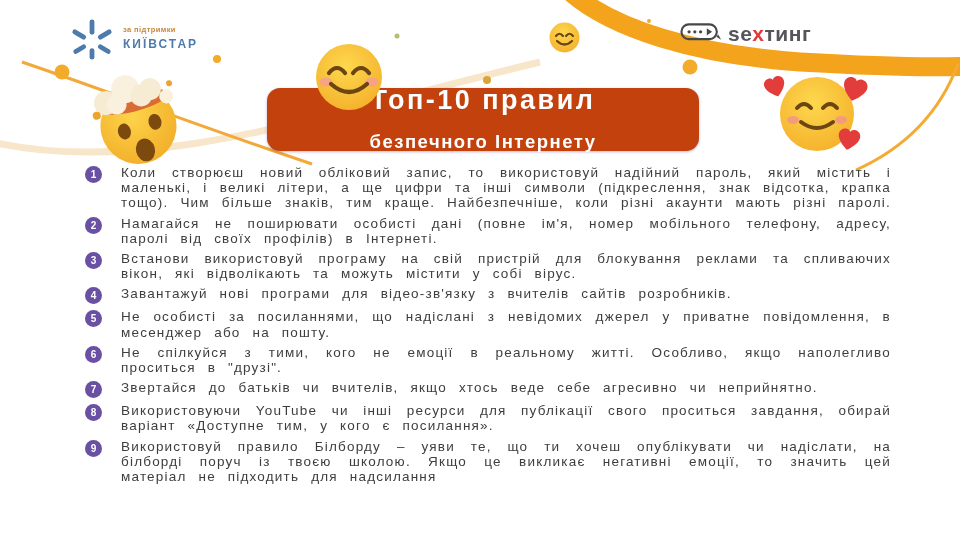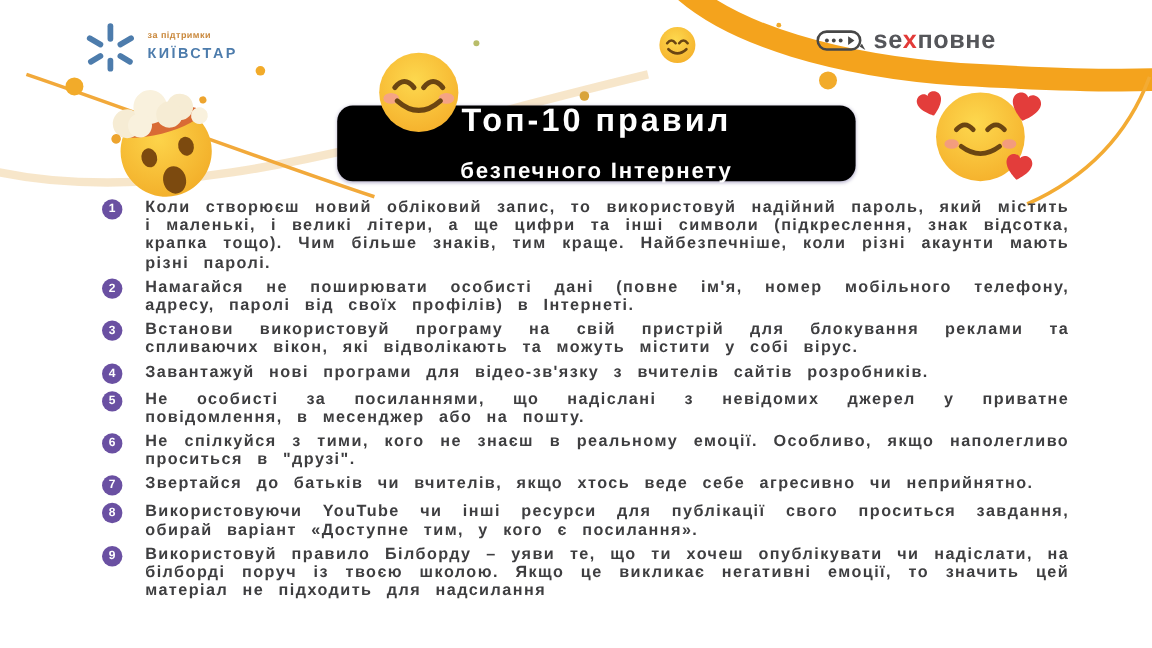--- a/index.html
+++ b/index.html
@@ -12,39 +12,39 @@
   .kyivstar{position:absolute;left:70px;top:18px;z-index:2;display:flex;align-items:flex-start;}
   .kv-text{margin-left:9px;padding-top:7px;}
   .kv-support{font-size:7.5px;font-weight:700;color:#c9873a;letter-spacing:.4px;}
   .kv-name{font-size:12px;font-weight:700;color:#4d7cac;letter-spacing:2px;margin-top:3px;}
 
   
   .stopsexting{position:absolute;left:680px;top:22px;z-index:2;width:212px;}
   .ss-row1{position:relative;height:12px;}
   .ss-stop{position:absolute;left:64px;top:1px;color:#f0912a;font-weight:700;font-size:10px;letter-spacing:1.2px;}
   .ss-project{position:absolute;right:0;top:0;color:#e8972f;font-weight:700;font-size:7px;letter-spacing:.3px;}
-  .ss-row2{display:flex;align-items:center;margin-top:0;}
+  .ss-row2{display:flex;margin-top:0;}
   .ss-icon{margin-right:4px;flex:0 0 auto;}
   .ss-se,.ss-ting{font-size:21px;font-weight:700;color:#55565a;letter-spacing:.5px;}
   .ss-x{font-size:21px;font-weight:700;color:#e23a38;letter-spacing:.5px;}
 
   
-  .banner{position:absolute;left:281px;top:88px;width:432px;height:63px;background:#000000;
+  .banner{position:absolute;left:267px;top:88px;width:432px;height:63px;background:#c2410c;
           border-radius:13px;z-index:1;display:flex;flex-direction:column;align-items:center;
           justify-content:center;box-shadow:0 1px 3px rgba(60,50,120,.35);}
   .banner-line1{color:#fff;font-weight:700;font-size:27px;letter-spacing:2.5px;line-height:1.05;}
   .banner-line2{color:#fff;font-weight:700;font-size:18.5px;letter-spacing:1.5px;margin-top:16px;}
 
   
   .rules{position:absolute;left:85px;top:165px;width:806px;z-index:3;}
   .rule{display:flex;align-items:flex-start;margin-bottom:5px;}
   .rule-num{width:17px;height:17px;border-radius:50%;background:#6a50a2;color:#ffffff;
             font-size:10px;font-weight:700;display:flex;align-items:center;justify-content:center;
             flex:0 0 17px;margin-top:1px;}
-  .rule-text{margin:0 0 0 19px;width:770px;font-size:13.5px;line-height:15.2px;font-weight:700;
+  .rule-text{margin:0 0 0 19px;width:770px;font-size:13.5px;line-height:15.2px;font-weight:400;
              color:#3e3e40;text-align:justify;letter-spacing:1.2px;word-spacing:7px;}
 </style>
 </head>
 <body>
 
 <div class="slide">
 
   <svg class="decor" width="960" height="540" viewBox="0 0 960 540">
     <path d="M566,-12 C610,30 700,55 800,62 C870,66 930,68 970,66" fill="none" stroke="#f4a31d" stroke-width="19" stroke-linecap="round"></path>
     <path d="M-8,142 C150,178 330,112 540,62" fill="none" stroke="#f6e3c4" stroke-width="7" opacity="0.9"></path>
@@ -80,21 +80,21 @@
       <svg class="ss-icon" width="44" height="20" viewBox="0 0 46 20">
         <rect x="1.5" y="2" width="37" height="15.5" rx="7.8" fill="none" stroke="#474747" stroke-width="2.2"></rect>
         <circle cx="9.5" cy="9.8" r="1.7" fill="#474747"></circle>
         <circle cx="15.5" cy="9.8" r="1.7" fill="#474747"></circle>
         <circle cx="21.5" cy="9.8" r="1.7" fill="#474747"></circle>
         <path d="M28 6 L33.5 9.8 L28 13.6 Z" fill="#474747"></path>
         <path d="M38 15 L43 18 L40 12.5 Z" fill="#474747"></path>
       </svg>
       <span class="ss-se">se</span>
       <span class="ss-x">x</span>
-      <span class="ss-ting">повне</span>
+      <span class="ss-ting">тинг</span>
     </div>
   </div>
 
   <svg class="emoji" style="left:82px;top:66px;" width="112" height="104" viewBox="0 0 112 104">
     <defs>
       <radialGradient id="gf1" cx="45%" cy="35%" r="70%">
         <stop offset="0%" stop-color="#fdd44a"></stop>
           <stop offset="100%" stop-color="#f2ad28"></stop>
       </radialGradient>
     </defs>
@@ -172,21 +172,21 @@
     <div class="rule">
       <span class="rule-num">4</span>
       <p class="rule-text">Завантажуй нові програми для відео-зв'язку з вчителів сайтів розробників.</p>
     </div>
     <div class="rule">
       <span class="rule-num">5</span>
       <p class="rule-text">Не особисті за посиланнями, що надіслані з невідомих джерел у приватне повідомлення, в месенджер або на пошту.</p>
     </div>
     <div class="rule">
       <span class="rule-num">6</span>
-      <p class="rule-text">Не спілкуйся з тими, кого не знаєш в реальному емоції. Особливо, якщо наполегливо проситься в "друзі".</p>
+      <p class="rule-text">Не спілкуйся з тими, кого не емоції в реальному житті. Особливо, якщо наполегливо проситься в "друзі".</p>
     </div>
     <div class="rule">
       <span class="rule-num">7</span>
       <p class="rule-text">Звертайся до батьків чи вчителів, якщо хтось веде себе агресивно чи неприйнятно.</p>
     </div>
     <div class="rule">
       <span class="rule-num">8</span>
       <p class="rule-text">Використовуючи YouTube чи інші ресурси для публікації свого проситься завдання, обирай варіант «Доступне тим, у кого є посилання».</p>
     </div>
     <div class="rule">

